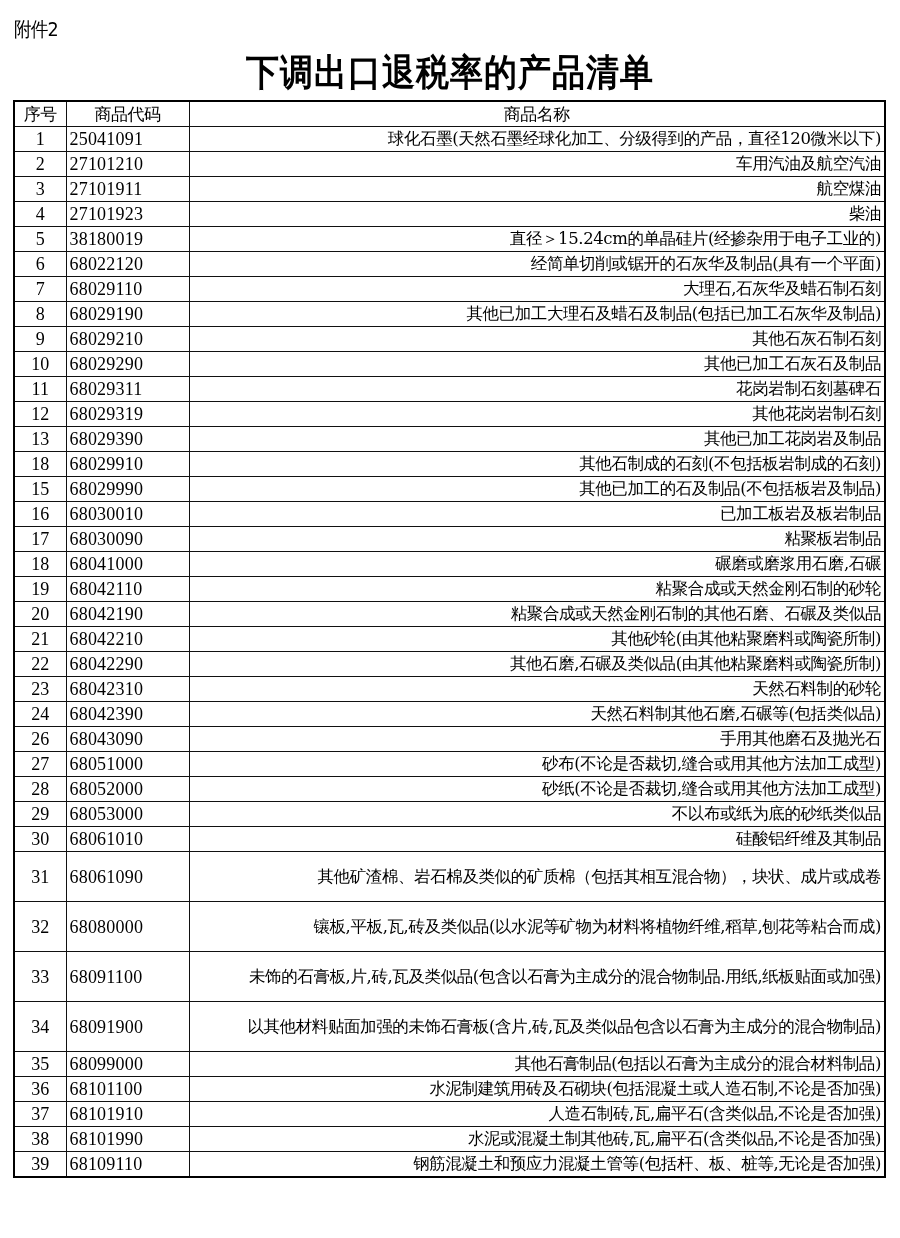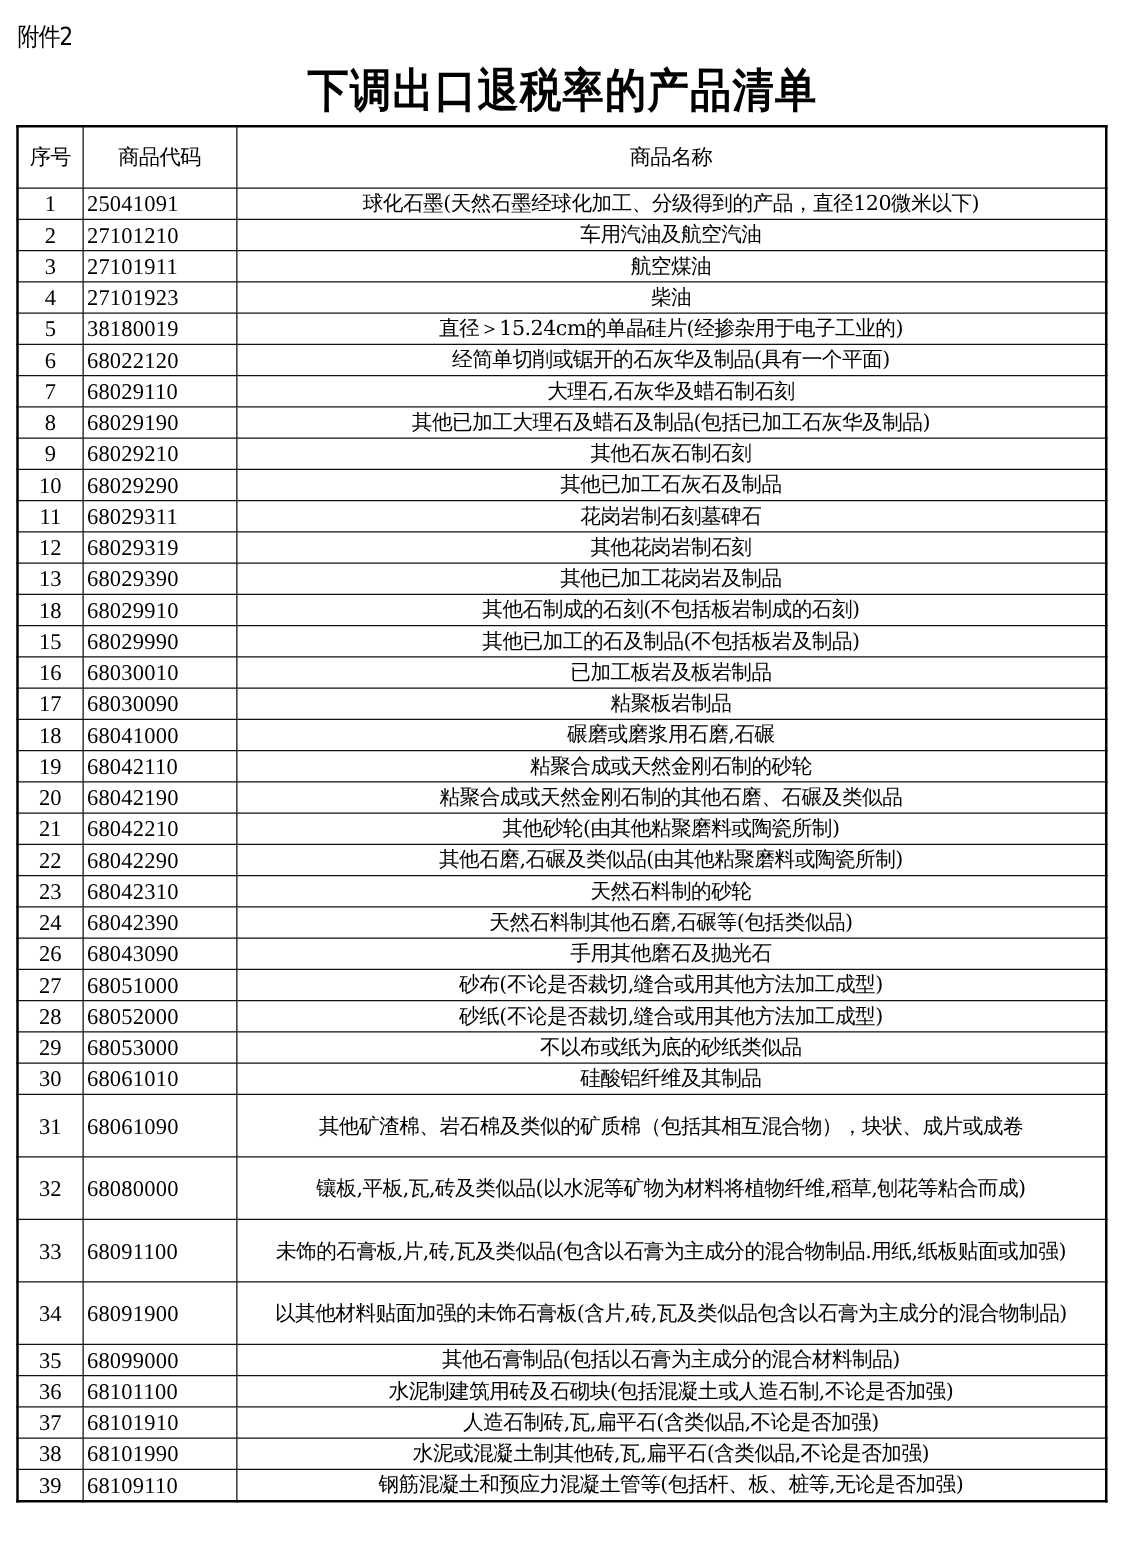--- a/index.html
+++ b/index.html
@@ -23,27 +23,27 @@
   table.list col.c2 { width: 123px; }
   table.list col.c3 { width: auto; }
   table.list th, table.list td {
     border: 1.5px solid #111; padding: 0 3px; vertical-align: middle;
     font-size: 17px; line-height: 24px; overflow: hidden;
   }
   table.list th {
     height: 24px; font-family: "DejaVu Sans", sans-serif; font-weight: normal; font-size: 17px;
     letter-spacing: -0.5px; white-space: nowrap;
   }
-  table.list th.h-seq { text-align: center; padding: 12px 1px; }
+  table.list th.h-seq { text-align: center; padding: 0 1px; }
   table.list th.h-code { text-align: center; }
   table.list th.h-name { text-align: center; }
   table.list td { height: 23.9px; font-family: "DejaVu Serif", serif; }
   table.list td.seq { text-align: center; font-family: "Liberation Serif", serif; font-size: 18px; }
   table.list td.code { text-align: left; font-family: "Liberation Serif", serif; font-size: 18px; letter-spacing: 0.2px; }
-  table.list td.name { text-align: center; font-size: 16.5px; letter-spacing: -0.4px; white-space: nowrap; margin-top: 16px; }
+  table.list td.name { text-align: right; font-size: 16.5px; letter-spacing: -0.4px; white-space: nowrap; margin-top: 16px; }
   table.list tr.tall td { height: 49px; }
   table.list tr.tall td.name { white-space: normal; line-height: 24px; }
   table.list tr.r-last td { height: 23.5px; }
 </style>
 </head>
 <body>
 
 <div class="attachment">附件2</div>
 <div class="title">下调出口退税率的产品清单</div>
 

